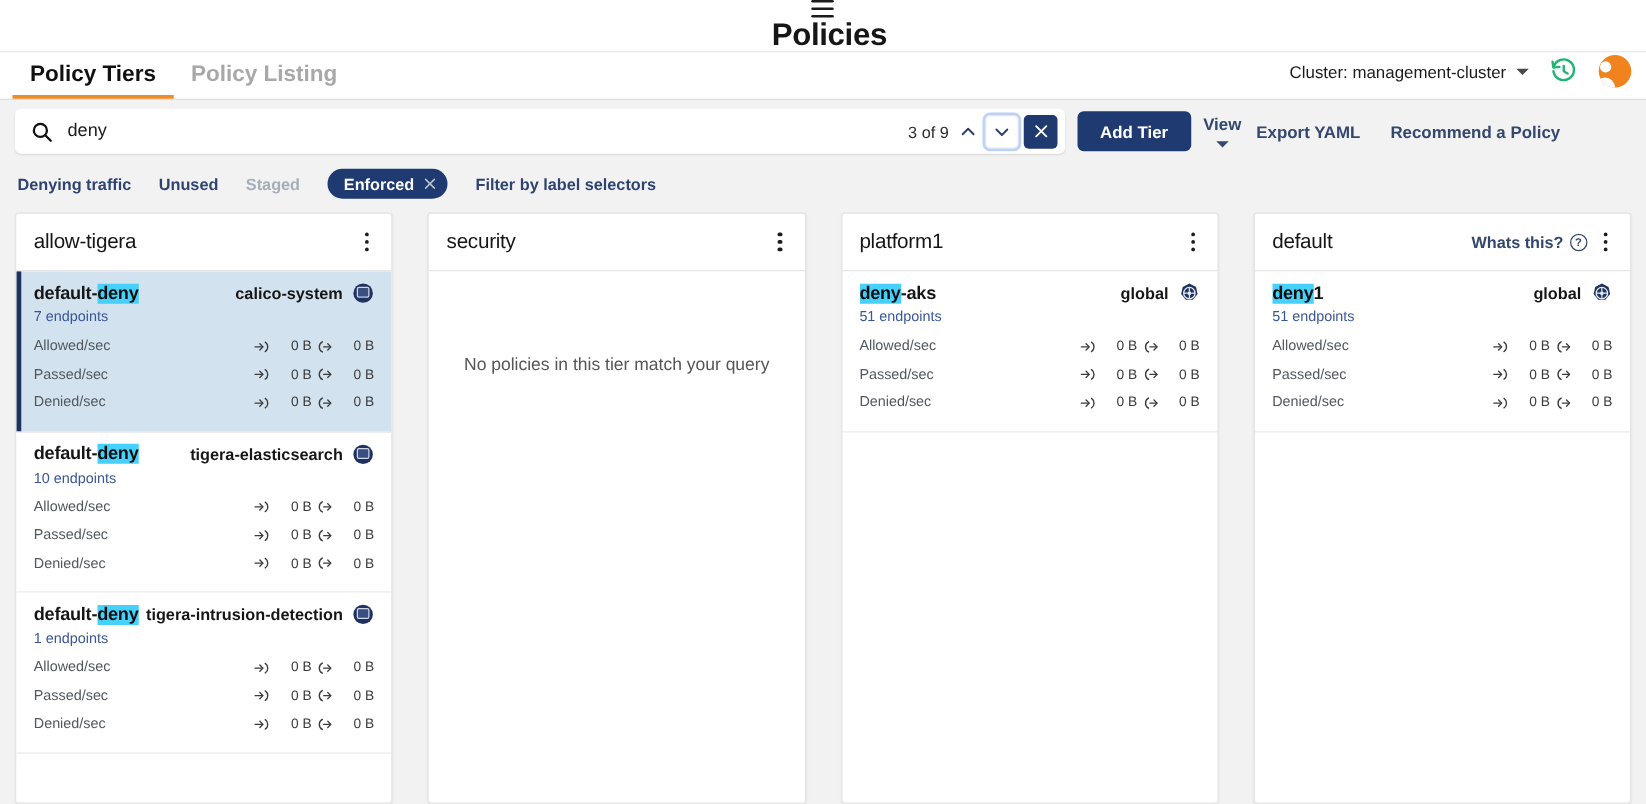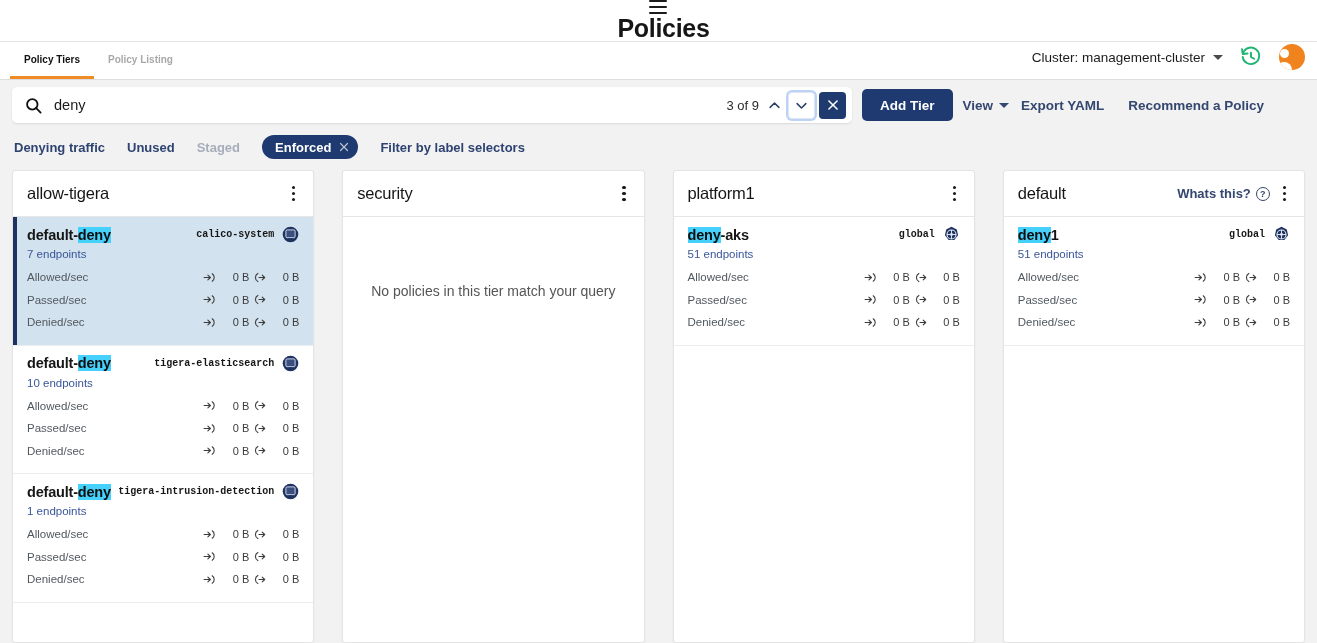--- a/index.html
+++ b/index.html
@@ -41,21 +41,21 @@
   .avatar .head { width:9px;height:9px;border-radius:50%;background:#fff; position:relative; top:-12px;}
   .avatar .body { width:16px;height:9px;border-radius:8px 8px 0 0;background:#fff; position:relative; left:-12.5px; top:1px;}
 
   
   .tabbar {
     height: 38px; background:#fff; display:flex; align-items:stretch;
     border-bottom: 1px solid #dddddd; padding-left: 10px;
   }
   .tab {
     display:flex; align-items:center; padding: 0 14px;
-    font-size: 10px; font-weight:700; color:#a8a8a8; cursor:pointer;
+    font-size: 18px; font-weight:700; color:#a8a8a8; cursor:pointer;
     border-bottom: 3px solid transparent;
   }
   .tab.active { color:#111; border-bottom-color:#f08c28; }
 
   
   .searchrow {
     height: 50px; display:flex; align-items:center; padding: 0 12px; gap: 10px;
   }
   .searchbox {
     flex: 0 0 840px; height: 36px; background:#fff; border-radius:5px;
@@ -77,20 +77,21 @@
   }
   .btn-primary {
     background:#1f3a70; color:#fff; font-size:13.5px; font-weight:700;
     border:none; border-radius:5px; height:32px; padding:0 18px; cursor:pointer;
     font-family:"Liberation Sans", sans-serif;
   }
   .linkbtn {
     font-size:13.5px; font-weight:700; color:#34476e; cursor:pointer;
     display:flex; align-items:center; gap:6px; background:none; border:none;
     font-family:"Liberation Sans", sans-serif;
+    flex-direction:column;
   }
 
   
   .filterrow { height: 34px; display:flex; align-items:center; padding:0 14px; gap:22px; }
   .filter-link { font-size:13px; font-weight:700; color:#2e4372; cursor:pointer; }
   .filter-link.disabled { color:#a6adbb; cursor:default; }
   .pill {
     background:#1f3a70; color:#fff; font-size:13px; font-weight:700;
     border-radius:13px; height:24px; padding:0 8px 0 13px;
     display:flex; align-items:center; gap:7px; cursor:pointer;
@@ -134,21 +135,21 @@
     position:relative; cursor:pointer;
   }
   .policy.selected { background:#d2e2ee; }
   .policy.selected::before {
     content:""; position:absolute; left:0; top:0; bottom:0; width:4px; background:#1e3260;
   }
   .policy-top { display:flex; align-items:center; }
   .policy-name { font-size:14.5px; font-weight:700; color:#161616; letter-spacing:-0.2px; }
   .policy-name mark { background:#45d1fb; color:#0d0d0d; padding:0; }
   .policy-scope { margin-left:auto; display:flex; align-items:center; gap:8px; }
-  .scope-text { font-size:10px; font-weight:700; color:#161616;font-family:Liberation Mono, monospace; }
+  .scope-text { font-size:13px; font-weight:700; color:#161616; }
   .endpoints { font-size:11.5px; color:#3a5699; margin-top:5px; }
 
   .metrics { margin-top:6px; }
   .metric-row { display:flex; align-items:center; height:22.5px; }
   .metric-label { font-size:11.5px; color:#51585f; }
   .metric-vals { margin-left:auto; display:flex; align-items:center; gap:4px; }
   .mv { display:flex; align-items:center; gap:5px; min-width:46px; justify-content:space-between; }
   .mv span { font-size:11px; color:#3b3b3b; }
 
   .ns-icon { width:17px; height:17px; flex:0 0 auto; }

